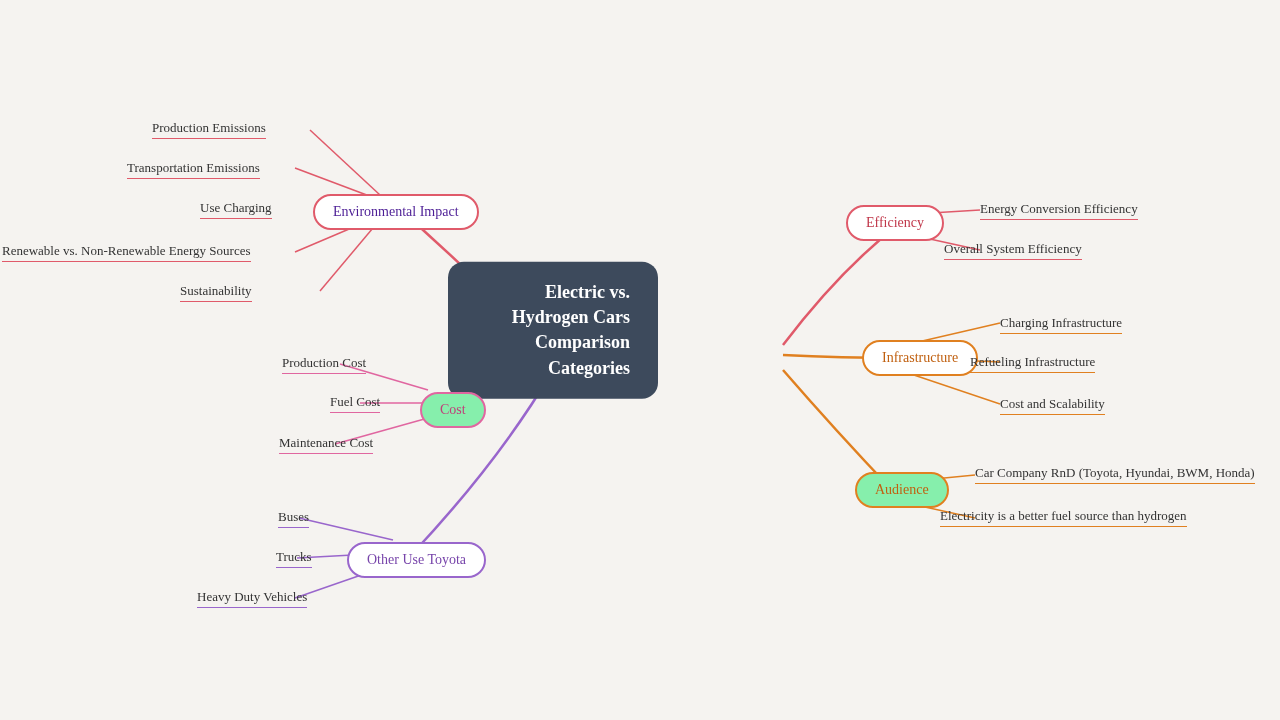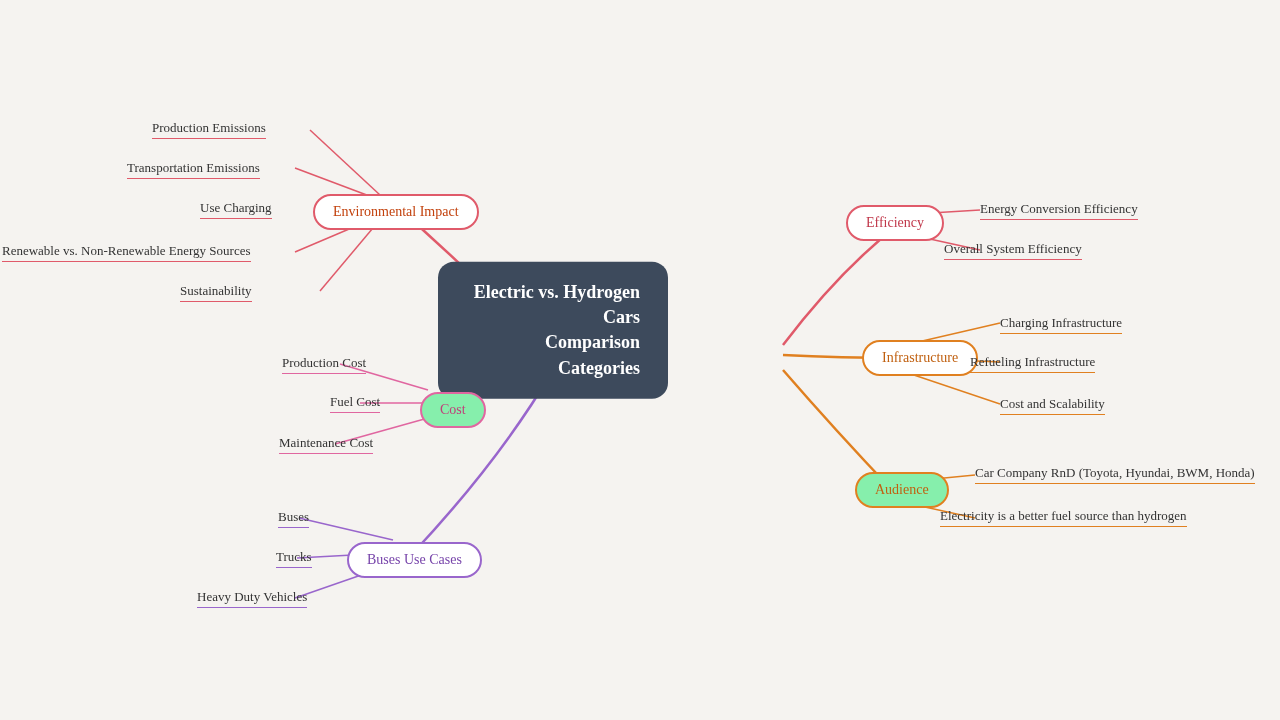--- a/index.html
+++ b/index.html
@@ -26,40 +26,40 @@
       text-align: right;
       cursor: default;
     }
     .node-center {
       background: #3d4a5c;
       color: #fff;
       border-radius: 16px;
       padding: 18px 28px;
       font-size: 18px;
       font-weight: 600;
-      width: 230px;
+      width: 210px;
       line-height: 1.4;
     }
     .node-branch {
       border-radius: 24px;
       padding: 8px 18px;
       font-size: 14px;
       font-weight: 500;
       white-space: nowrap;
       border: 2px solid;
     }
     .node-leaf {
       font-size: 13px;
       color: #333;
       white-space: nowrap;
       border-bottom: 1.5px solid;
       padding-bottom: 2px;
     }
     
-    .env { border-color: #e05a6a; color: #c2410c; background: #fff; }
+    .env { border-color: #e05a6a; color: #4c1d95; background: #fff; }
     .cost { border-color: #e066a0; color: #c0407a; background: #86efac; }
     .other { border-color: #9966cc; color: #7744aa; background: #fff; }
     .efficiency { border-color: #e05a6a; color: #c0374a; background: #fff; }
     .infra { border-color: #e08020; color: #c06010; background: #fff; }
     .audience { border-color: #e08020; color: #c06010; background: #86efac; }
 
     .leaf-env { border-color: #e05a6a; }
     .leaf-cost { border-color: #e066a0; }
     .leaf-other { border-color: #9966cc; }
     .leaf-efficiency { border-color: #e05a6a; }
@@ -136,21 +136,21 @@
     <span>Production Cost</span>
   </div>
 <div class="node node-leaf leaf-cost" style="left: 330px; top: 394px;">
     <span>Fuel Cost</span>
   </div>
 <div class="node node-leaf leaf-cost" style="left: 279px; top: 435px;">
     <span>Maintenance Cost</span>
   </div>
 
 <div class="node node-branch other" style="left: 347px; top: 542px;">
-  <span>Buses Use Cases</span>
+  <span>Other Use Toyota</span>
 </div>
 
 <div class="node node-leaf leaf-other" style="left: 278px; top: 509px;">
     <span>Buses</span>
   </div>
 <div class="node node-leaf leaf-other" style="left: 276px; top: 549px;">
     <span>Trucks</span>
   </div>
 <div class="node node-leaf leaf-other" style="left: 197px; top: 589px;">
     <span>Heavy Duty Vehicles</span>

